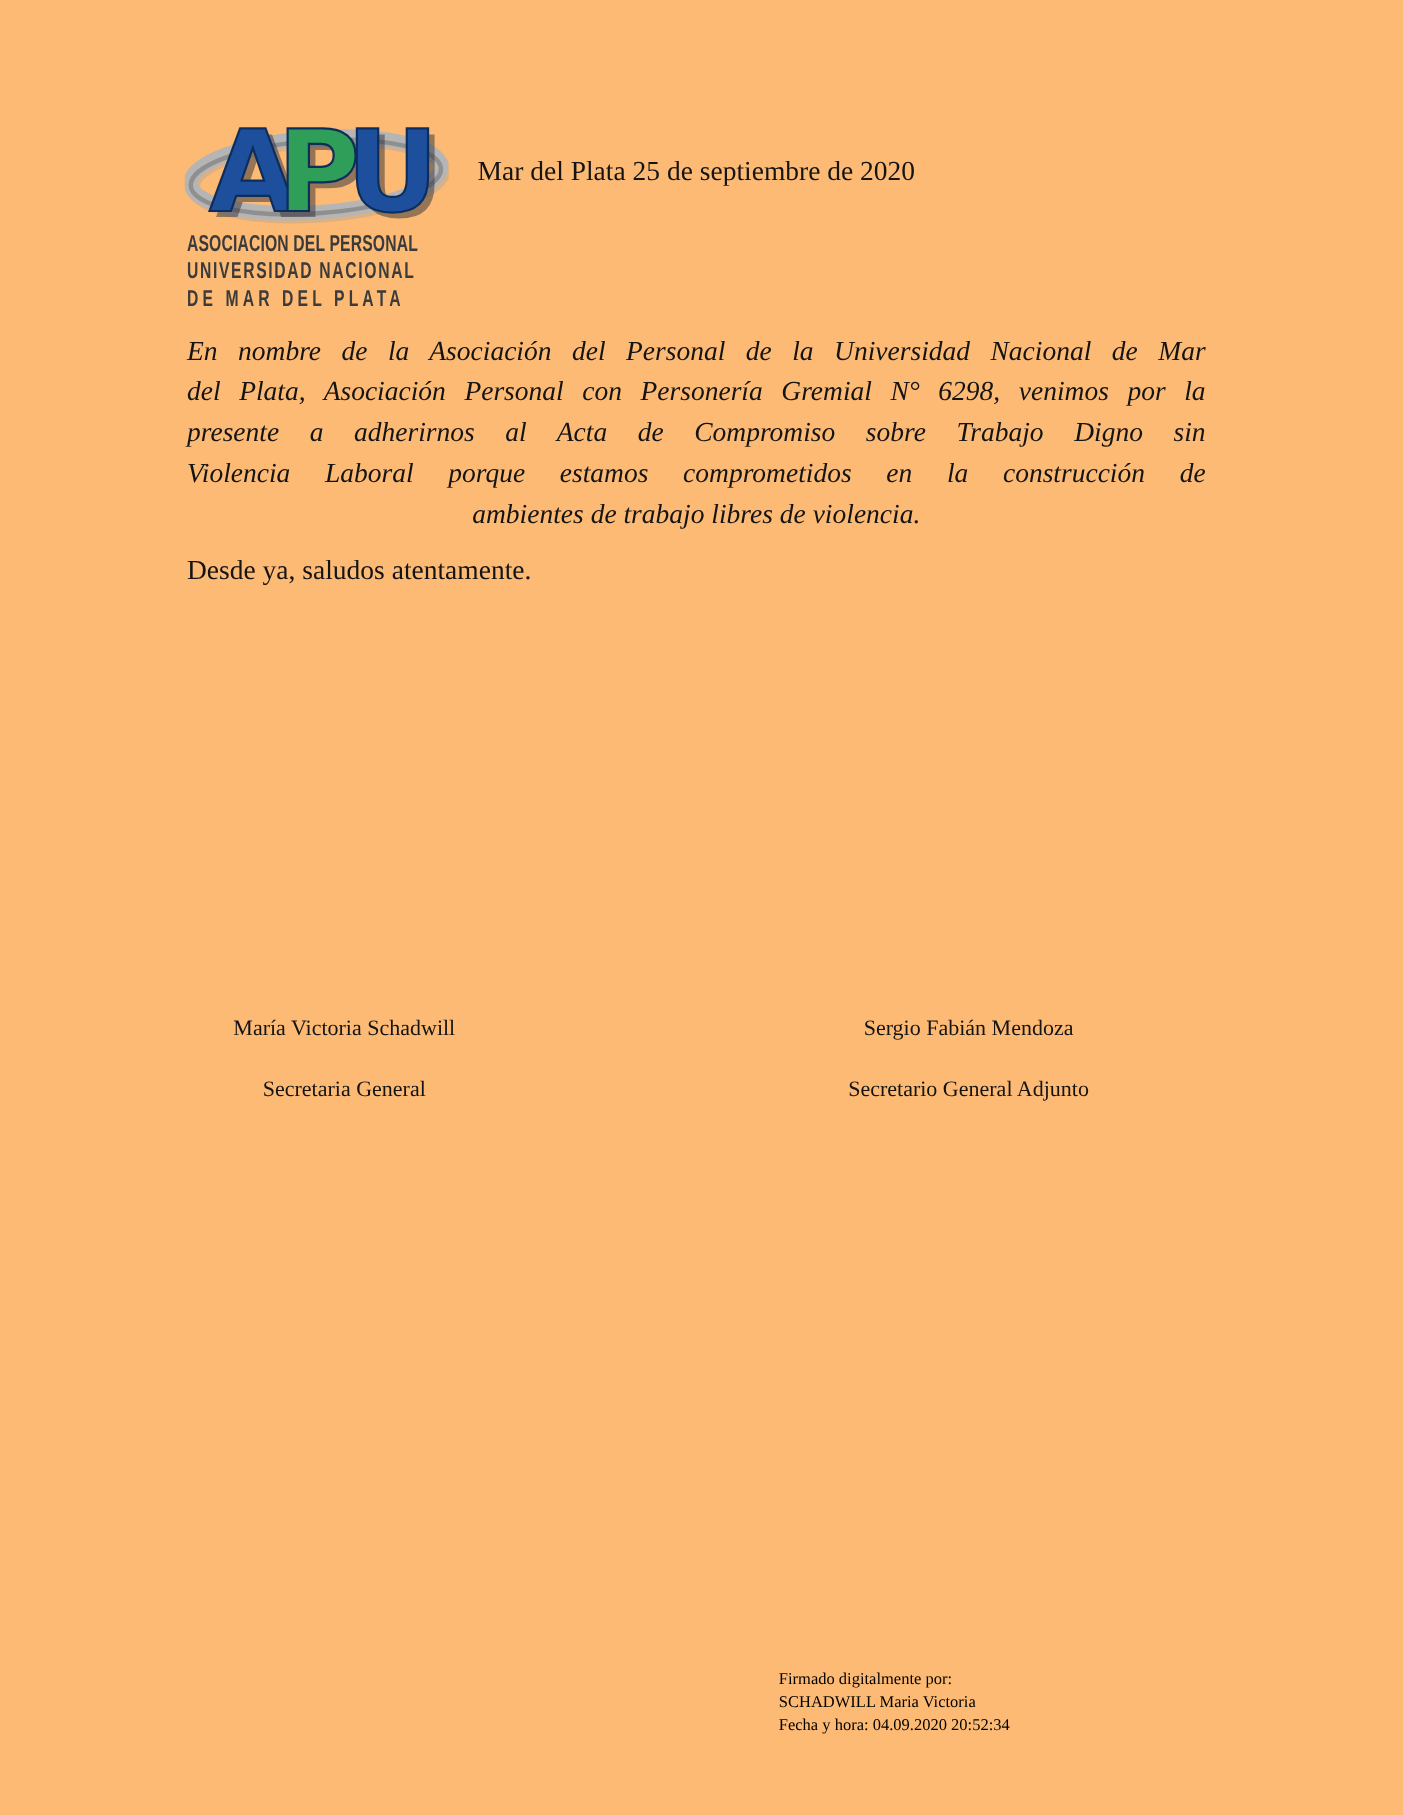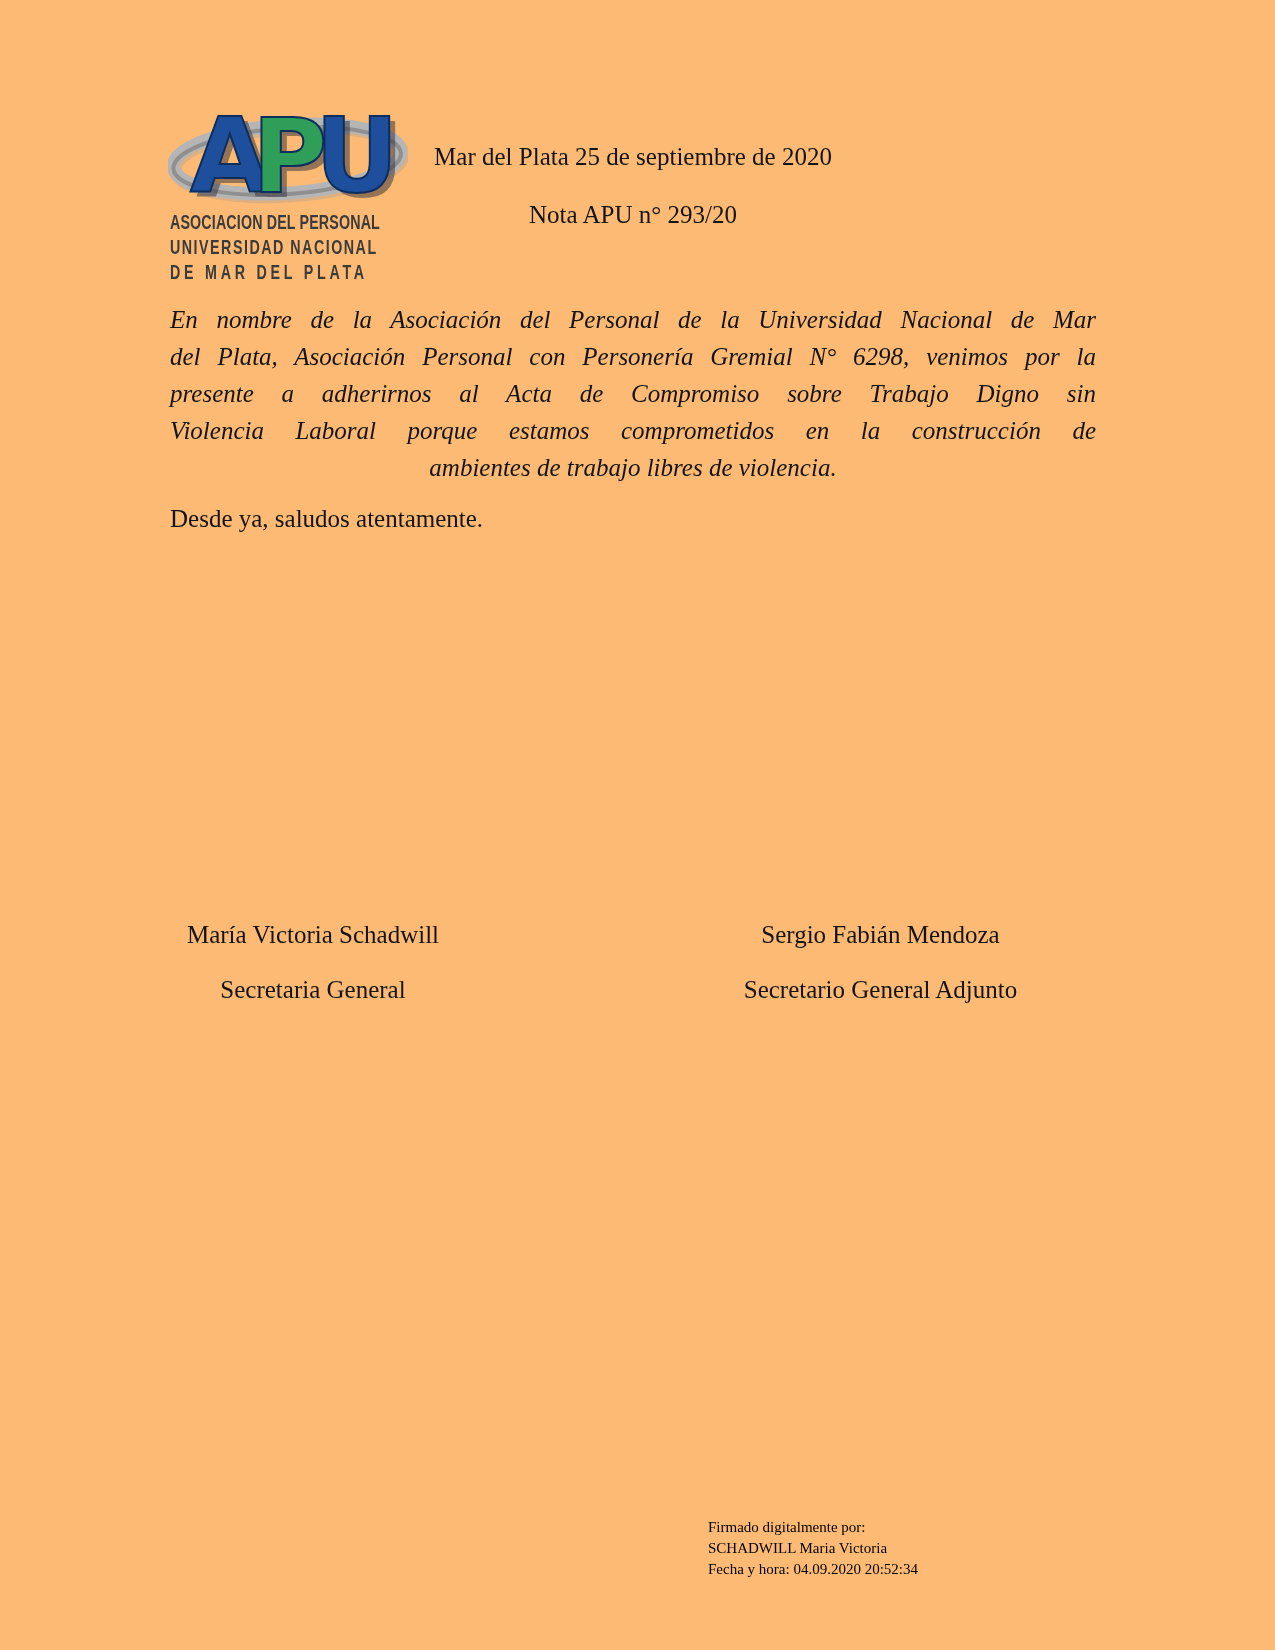--- a/index.html
+++ b/index.html
@@ -36,21 +36,21 @@
   
   .body-par { position: absolute; left: 170px; top: 301px; width: 926px;
               font-size: 25px; line-height: 37px; color: #141414; font-style: italic; }
   .jline { text-align: justify; text-align-last: justify; }
   .jline-last { text-align: center; }
   .closing { position: absolute; left: 170px; top: 500px; width: 926px;
              font-size: 25px; line-height: 37px; color: #141414; }
 
   
   .signatures { position: absolute; left: 0; top: 920px; width: 1275px; height: 120px; }
-  .sig-name, .sig-title { position: absolute; font-size: 25px; line-height: 30px;
+  .sig-name, .sig-title { position: absolute; font-size: 20px; line-height: 30px;
                           text-align: center; color: #141414; white-space: nowrap; }
   .sig-name-left  { left: 168px; top: 0;   width: 290px; }
   .sig-name-right { left: 728px; top: 0;   width: 305px; }
   .sig-title-left  { left: 168px; top: 55px; width: 290px; }
   .sig-title-right { left: 728px; top: 55px; width: 305px; }
 
   
   .digital-sig { position: absolute; left: 708px; top: 1517px;
                  font-family: Liberation Serif, serif;
                  font-size: 15px; line-height: 21px; color: #000000; }
@@ -80,21 +80,20 @@
       </text>
     </svg>
     <div class="logo-org">
       <div class="oline ls1">ASOCIACION DEL PERSONAL</div>
       <div class="oline ls2">UNIVERSIDAD NACIONAL</div>
       <div class="oline ls3">DE MAR DEL PLATA</div>
     </div>
   </div>
 
   <div class="date-line">Mar del Plata 25 de septiembre de 2020</div>
-  <div class="note-line">Nota APU n° 293/20</div>
 
   <div class="body-par">
     <div class="jline">En nombre de la Asociación del Personal de la Universidad Nacional de Mar</div>
     <div class="jline">del Plata, Asociación Personal con Personería Gremial N° 6298, venimos por la</div>
     <div class="jline">presente a adherirnos al Acta de Compromiso sobre Trabajo Digno sin</div>
     <div class="jline">Violencia Laboral porque estamos comprometidos en la construcción de</div>
     <div class="jline-last">ambientes de trabajo libres de violencia.</div>
   </div>
 
   <div class="closing">Desde ya, saludos atentamente.</div>

